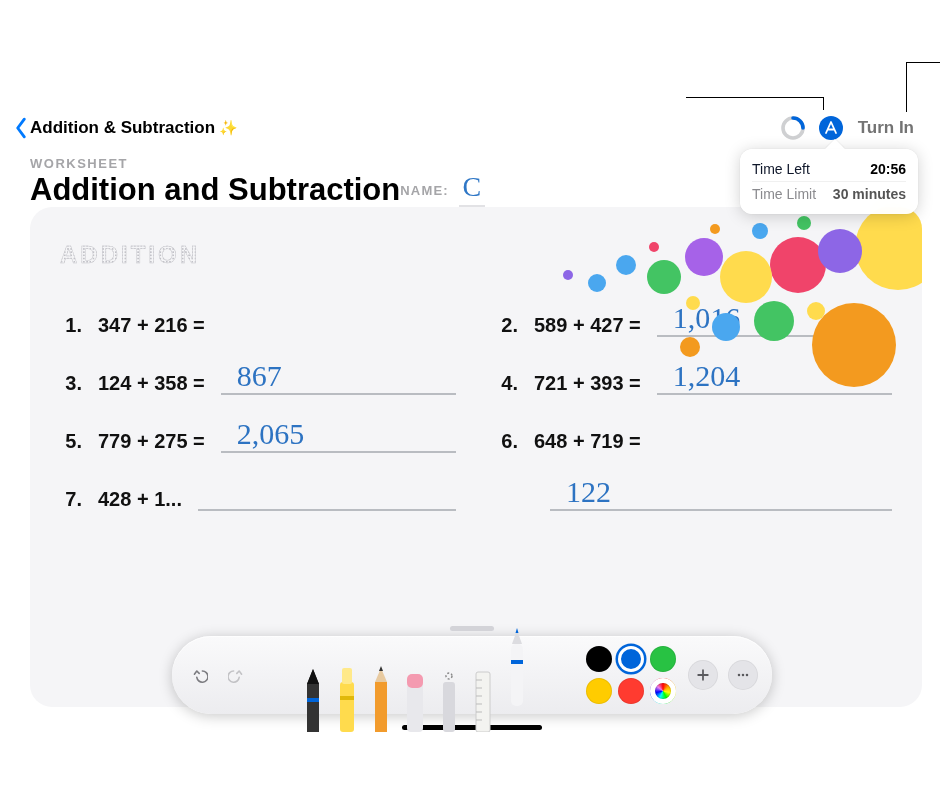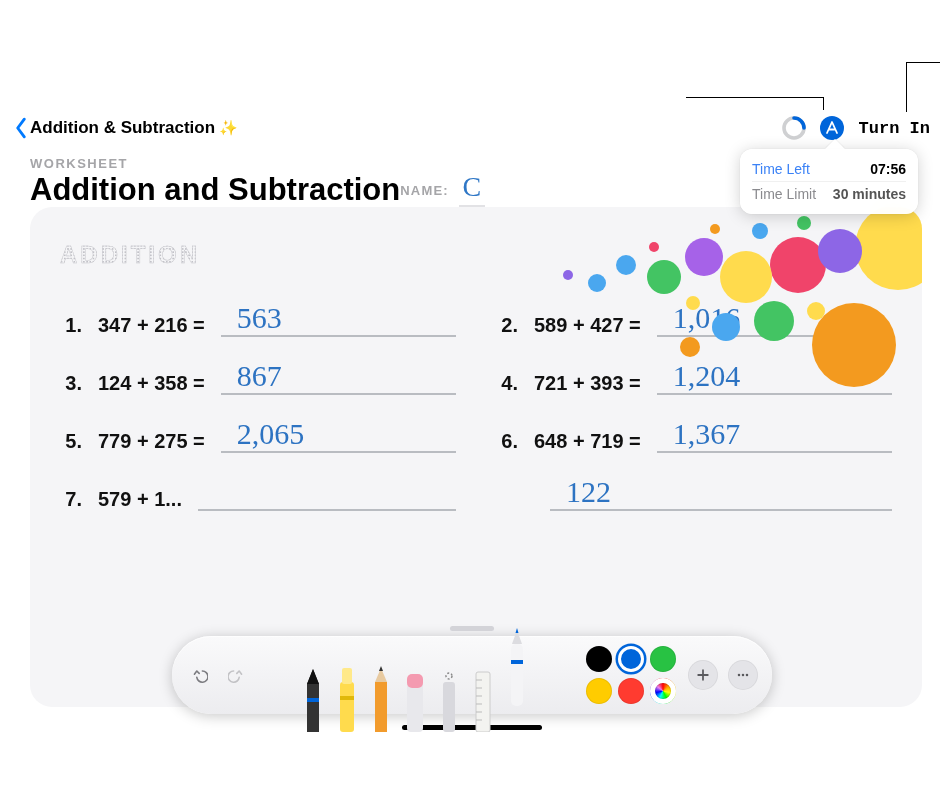--- a/index.html
+++ b/index.html
@@ -10,35 +10,35 @@
     background: #fff;
     font-family: -apple-system, "Helvetica Neue", Arial, sans-serif;
     color: #000;
     position: relative;
     overflow: hidden;
   }
   
   .nav {
     position: absolute;
     top: 106px;
-    left: 0; right: 0;
+    left: 0; right: 16px;
     height: 44px;
     display: flex;
     align-items: center;
     padding: 0 14px;
   }
   .back { display:flex; align-items:center; color:#007aff; font-size:17px; font-weight:600; cursor:pointer;}
   .back svg { width:14px; height:22px; }
   .back-title { margin-left:2px; color:#000; font-weight:700; font-size:17px; display:flex; align-items:center; gap:4px;}
   .sparkle { font-size:15px; filter:hue-rotate(0deg); }
   .nav-spacer { flex:1; }
   .nav-right-icons { display:flex; gap:12px; align-items:center;}
   .nav-icon { width:26px; height:26px; display:flex; align-items:center; justify-content:center; cursor:pointer;}
   .nav-icon svg { width:26px; height:26px; }
-  .turn-in { color:#000000; font-size:17px; font-weight:600; margin-left:14px; cursor:pointer;font-family:Liberation Mono, monospace;}
+  .turn-in { color:#737373; font-size:17px; font-weight:600; margin-left:14px; cursor:pointer;}
   
   .leader { position:absolute; background:#000; }
   .leader.h1 { top:97px; left:686px; width:138px; height:1px; }
   .leader.v1 { top:97px; left:823px; width:1px; height:13px; }
   .leader.h2 { top:62px; left:906px; width:34px; height:1px; }
   .leader.v2 { top:62px; left:906px; width:1px; height:50px; }
   .leader.vb1 { top:702px; left:248px; width:1px; height:35px; }
   .leader.vb2 { top:702px; left:664px; width:1px; height:35px; }
 
   
@@ -68,21 +68,21 @@
     z-index: 30;
   }
   .popover::before {
     content:""; position:absolute; top:-7px; right:76px;
     width:14px; height:14px; background:rgba(255,255,255,0.95);
     transform:rotate(45deg);
     box-shadow: -1px -1px 1px rgba(0,0,0,0.05);
   }
   .pop-row { display:flex; justify-content:space-between; align-items:center; padding:4px 0; }
   .pop-row + .pop-row { border-top:1px solid rgba(0,0,0,0.06);}
-  .pop-k { color:#3b82f6; }
+  .pop-k { color:#0f172a; }
   .pop-k.dim { color:#8a8a8e; }
   .pop-v { font-weight:700; color:#000; font-variant-numeric: tabular-nums;}
   .pop-v.dim { font-weight:600; color:#555; }
   
   .card {
     background:#f5f5f7;
     border-radius:22px;
     padding: 34px 30px 40px 30px;
     position:relative;
     min-height:500px;
@@ -189,21 +189,21 @@
         <path d="M8 18 L13 7 L18 18 M9.8 14.5 H16.2" fill="none" stroke="#fff" stroke-width="1.8" stroke-linecap="round" stroke-linejoin="round"></path>
       </svg>
     </div>
   </div>
   <div class="turn-in">Turn In</div>
 </div>
 
 <div class="popover">
   <div class="pop-row">
     <span class="pop-k">Time Left</span>
-    <span class="pop-v">07:56</span>
+    <span class="pop-v">20:56</span>
   </div>
   <div class="pop-row">
     <span class="pop-k dim">Time Limit</span>
     <span class="pop-v dim">30 minutes</span>
   </div>
 </div>
 
 <div class="page">
   <div class="ws-label">WORKSHEET</div>
   <div class="head-row">
@@ -236,21 +236,20 @@
         <div class="dot" style="left: 305px; top: 95px; height: 18px; width: 18px; background: rgb(255, 219, 77);"></div>
         <div class="dot" style="left: 250px; top: 16px; height: 16px; width: 16px; background: rgb(74, 167, 239);"></div>
       </div>
     <span class="section-label">ADDITION</span>
 
     <div class="table" id="problem-table">
         <div class="trow">
           <div class="prob">
             <span class="num">1.</span>
             <span class="expr">347 + 216 =</span>
-            <span class="ans">563</span>
           </div>
           <div class="prob">
             <span class="num">2.</span>
             <span class="expr">589 + 427 =</span>
             <span class="ans">1,016</span>
           </div>
         </div>
         <div class="trow">
           <div class="prob">
             <span class="num">3.</span>
@@ -265,27 +264,26 @@
         </div>
         <div class="trow">
           <div class="prob">
             <span class="num">5.</span>
             <span class="expr">779 + 275 =</span>
             <span class="ans">2,065</span>
           </div>
           <div class="prob">
             <span class="num">6.</span>
             <span class="expr">648 + 719 =</span>
-            <span class="ans">1,367</span>
           </div>
         </div>
         <div class="trow">
           <div class="prob">
             <span class="num">7.</span>
-            <span class="expr">579 + 1...</span>
+            <span class="expr">428 + 1...</span>
             <span class="ans"></span>
           </div>
           <div class="prob">
             <span class="num"></span>
             <span class="expr"></span>
             <span class="ans">122</span>
           </div>
         </div>
       </div>
   </div>

